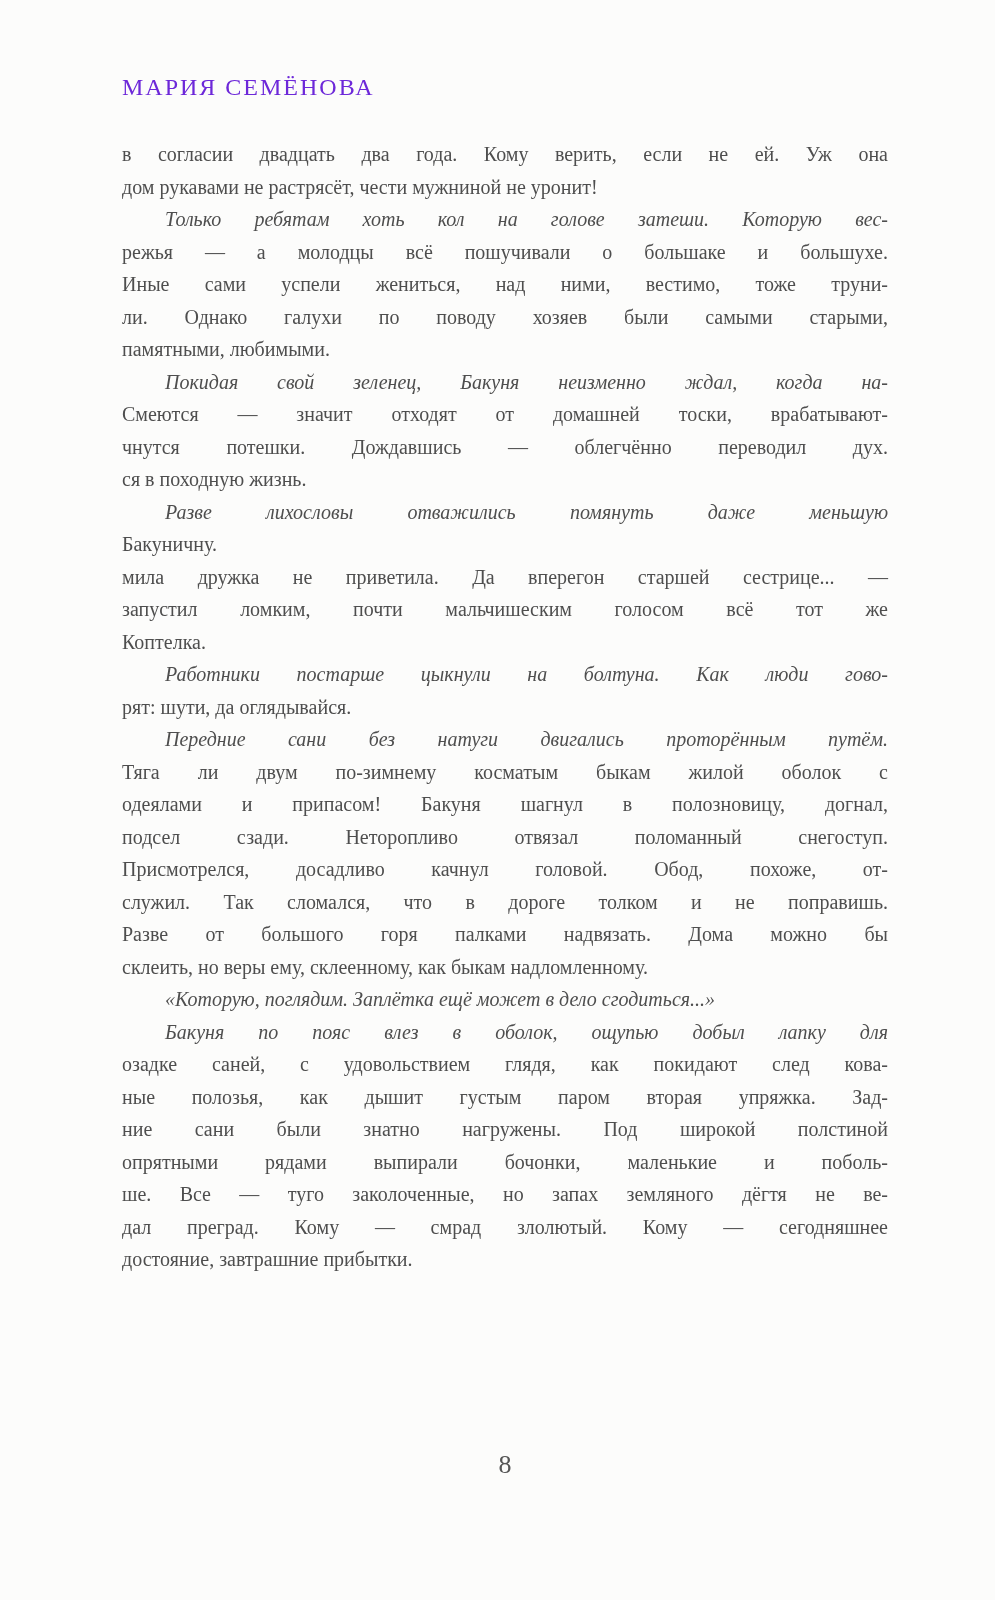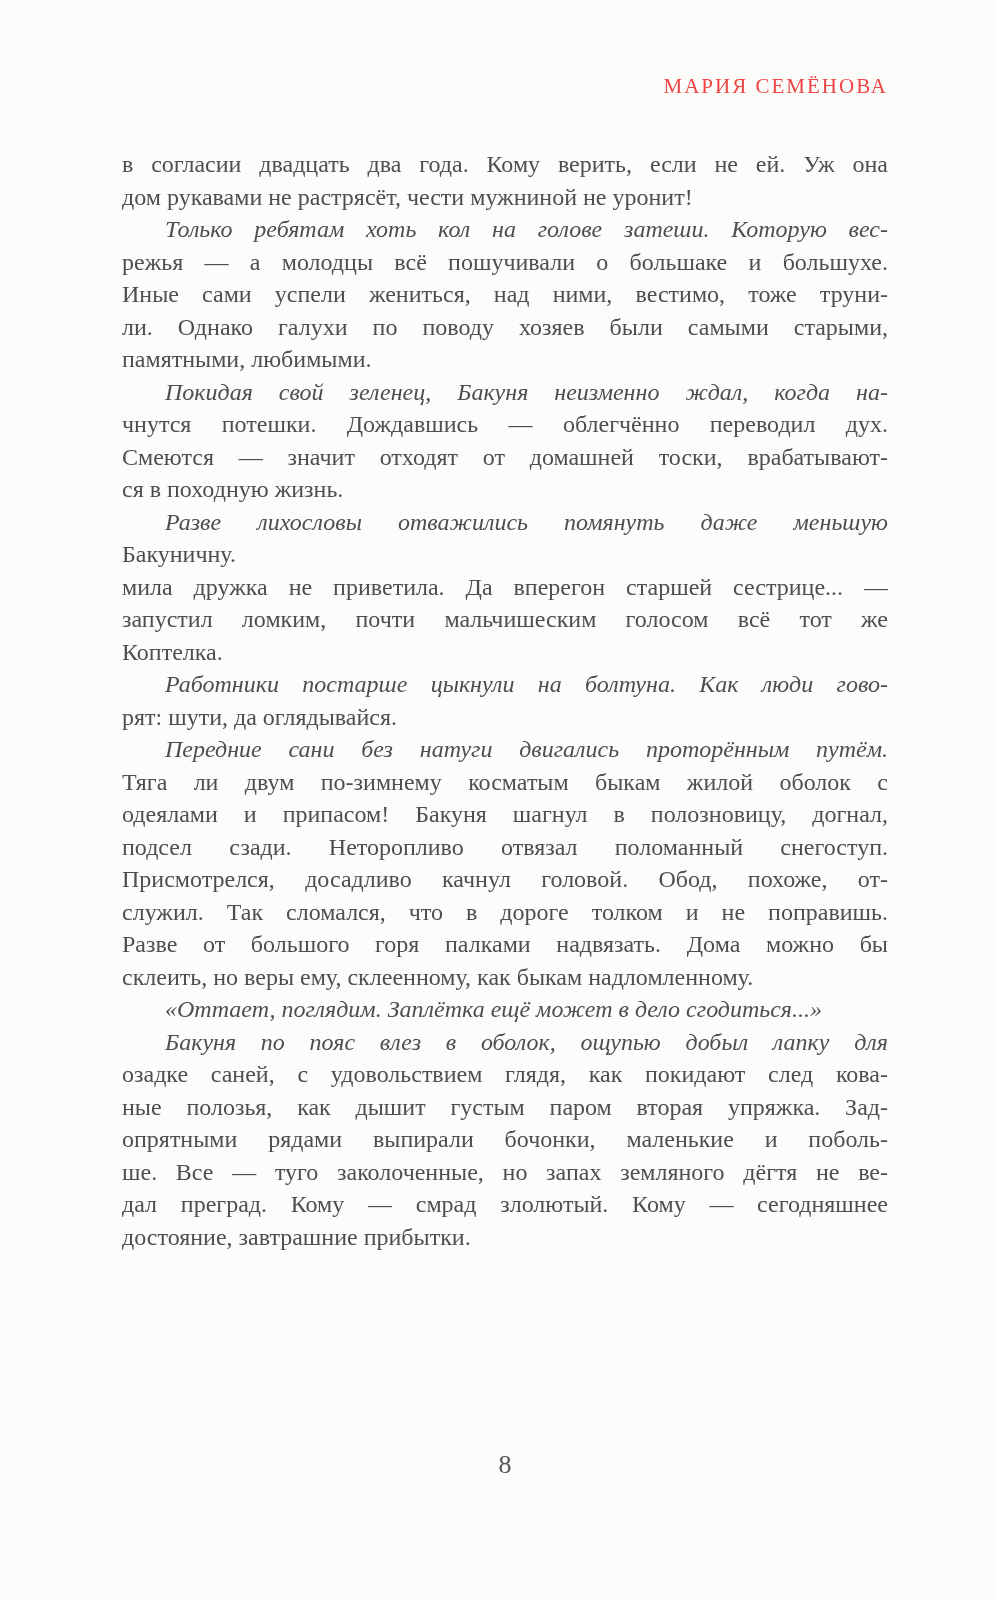--- a/index.html
+++ b/index.html
@@ -14,31 +14,31 @@
     background: #fcfcfb;
     color: #4e4e4e;
     font-family: "Liberation Serif", "DejaVu Serif", serif;
     overflow: hidden;
   }
   .running-head {
     position: absolute;
     top: 74px;
     left: 122px;
     width: 766px;
-    text-align: right;
-    font-size: 21px;
+    text-align: left;
+    font-size: 24px;
     letter-spacing: 2px;
-    color: #ef4444;
+    color: #6d28d9;
   }
   .text-column {
     position: absolute;
-    top: 148px;
+    top: 138px;
     left: 122px;
     width: 766px;
-    font-size: 24px;
+    font-size: 20px;
     line-height: 32.5px;
   }
   .para {
     margin: 0;
   }
   .line {
     text-align: justify;
     text-align-last: justify;
     white-space: normal;
   }
@@ -76,22 +76,22 @@
     <div class="para">
       <div class="line indent">Только ребятам хоть кол на голове затеши. Которую вес-</div>
       <div class="line">режья — а молодцы всё пошучивали о большаке и большухе.</div>
       <div class="line">Иные сами успели жениться, над ними, вестимо, тоже труни-</div>
       <div class="line">ли. Однако галухи по поводу хозяев были самыми старыми,</div>
       <div class="line last">памятными, любимыми.</div>
     </div>
 
     <div class="para">
       <div class="line indent">Покидая свой зеленец, Бакуня неизменно ждал, когда на-</div>
+      <div class="line">Смеются — значит отходят от домашней тоски, врабатывают-</div>
       <div class="line">чнутся потешки. Дождавшись — облегчённо переводил дух.</div>
-      <div class="line">Смеются — значит отходят от домашней тоски, врабатывают-</div>
       <div class="line last">ся в походную жизнь.</div>
     </div>
 
     <div class="para">
       <div class="line indent">Разве лихословы отважились помянуть даже меньшую</div>
       <div class="line last">Бакуничну.</div>
     </div>
 
     <div class="para">
       <div class="line">мила дружка не приветила. Да вперегон старшей сестрице... —</div>
@@ -109,28 +109,29 @@
       <div class="line">Тяга ли двум по-зимнему косматым быкам жилой оболок с</div>
       <div class="line">одеялами и припасом! Бакуня шагнул в полозновицу, догнал,</div>
       <div class="line">подсел сзади. Неторопливо отвязал поломанный снегоступ.</div>
       <div class="line">Присмотрелся, досадливо качнул головой. Обод, похоже, от-</div>
       <div class="line">служил. Так сломался, что в дороге толком и не поправишь.</div>
       <div class="line">Разве от большого горя палками надвязать. Дома можно бы</div>
       <div class="line last">склеить, но веры ему, склеенному, как быкам надломленному.</div>
     </div>
 
     <div class="para">
-      <div class="line indent last">«Оттает, поглядим. Заплётка ещё может в дело сгодиться...»</div>
+      <div class="line indent last">«Которую, поглядим. Заплётка ещё может в дело сгодиться...»</div>
     </div>
 
 
     <div class="para">
       <div class="line indent">Бакуня по пояс влез в оболок, ощупью добыл лапку для</div>
       <div class="line">озадке саней, с удовольствием глядя, как покидают след кова-</div>
       <div class="line">ные полозья, как дышит густым паром вторая упряжка. Зад-</div>
+      <div class="line">ние сани были знатно нагружены. Под широкой полстиной</div>
       <div class="line">опрятными рядами выпирали бочонки, маленькие и поболь-</div>
       <div class="line">ше. Все — туго заколоченные, но запах земляного дёгтя не ве-</div>
       <div class="line">дал преград. Кому — смрад злолютый. Кому — сегодняшнее</div>
       <div class="line last">достояние, завтрашние прибытки.</div>
     </div>
 
   </div>
 
   <div class="folio">8</div>
 

